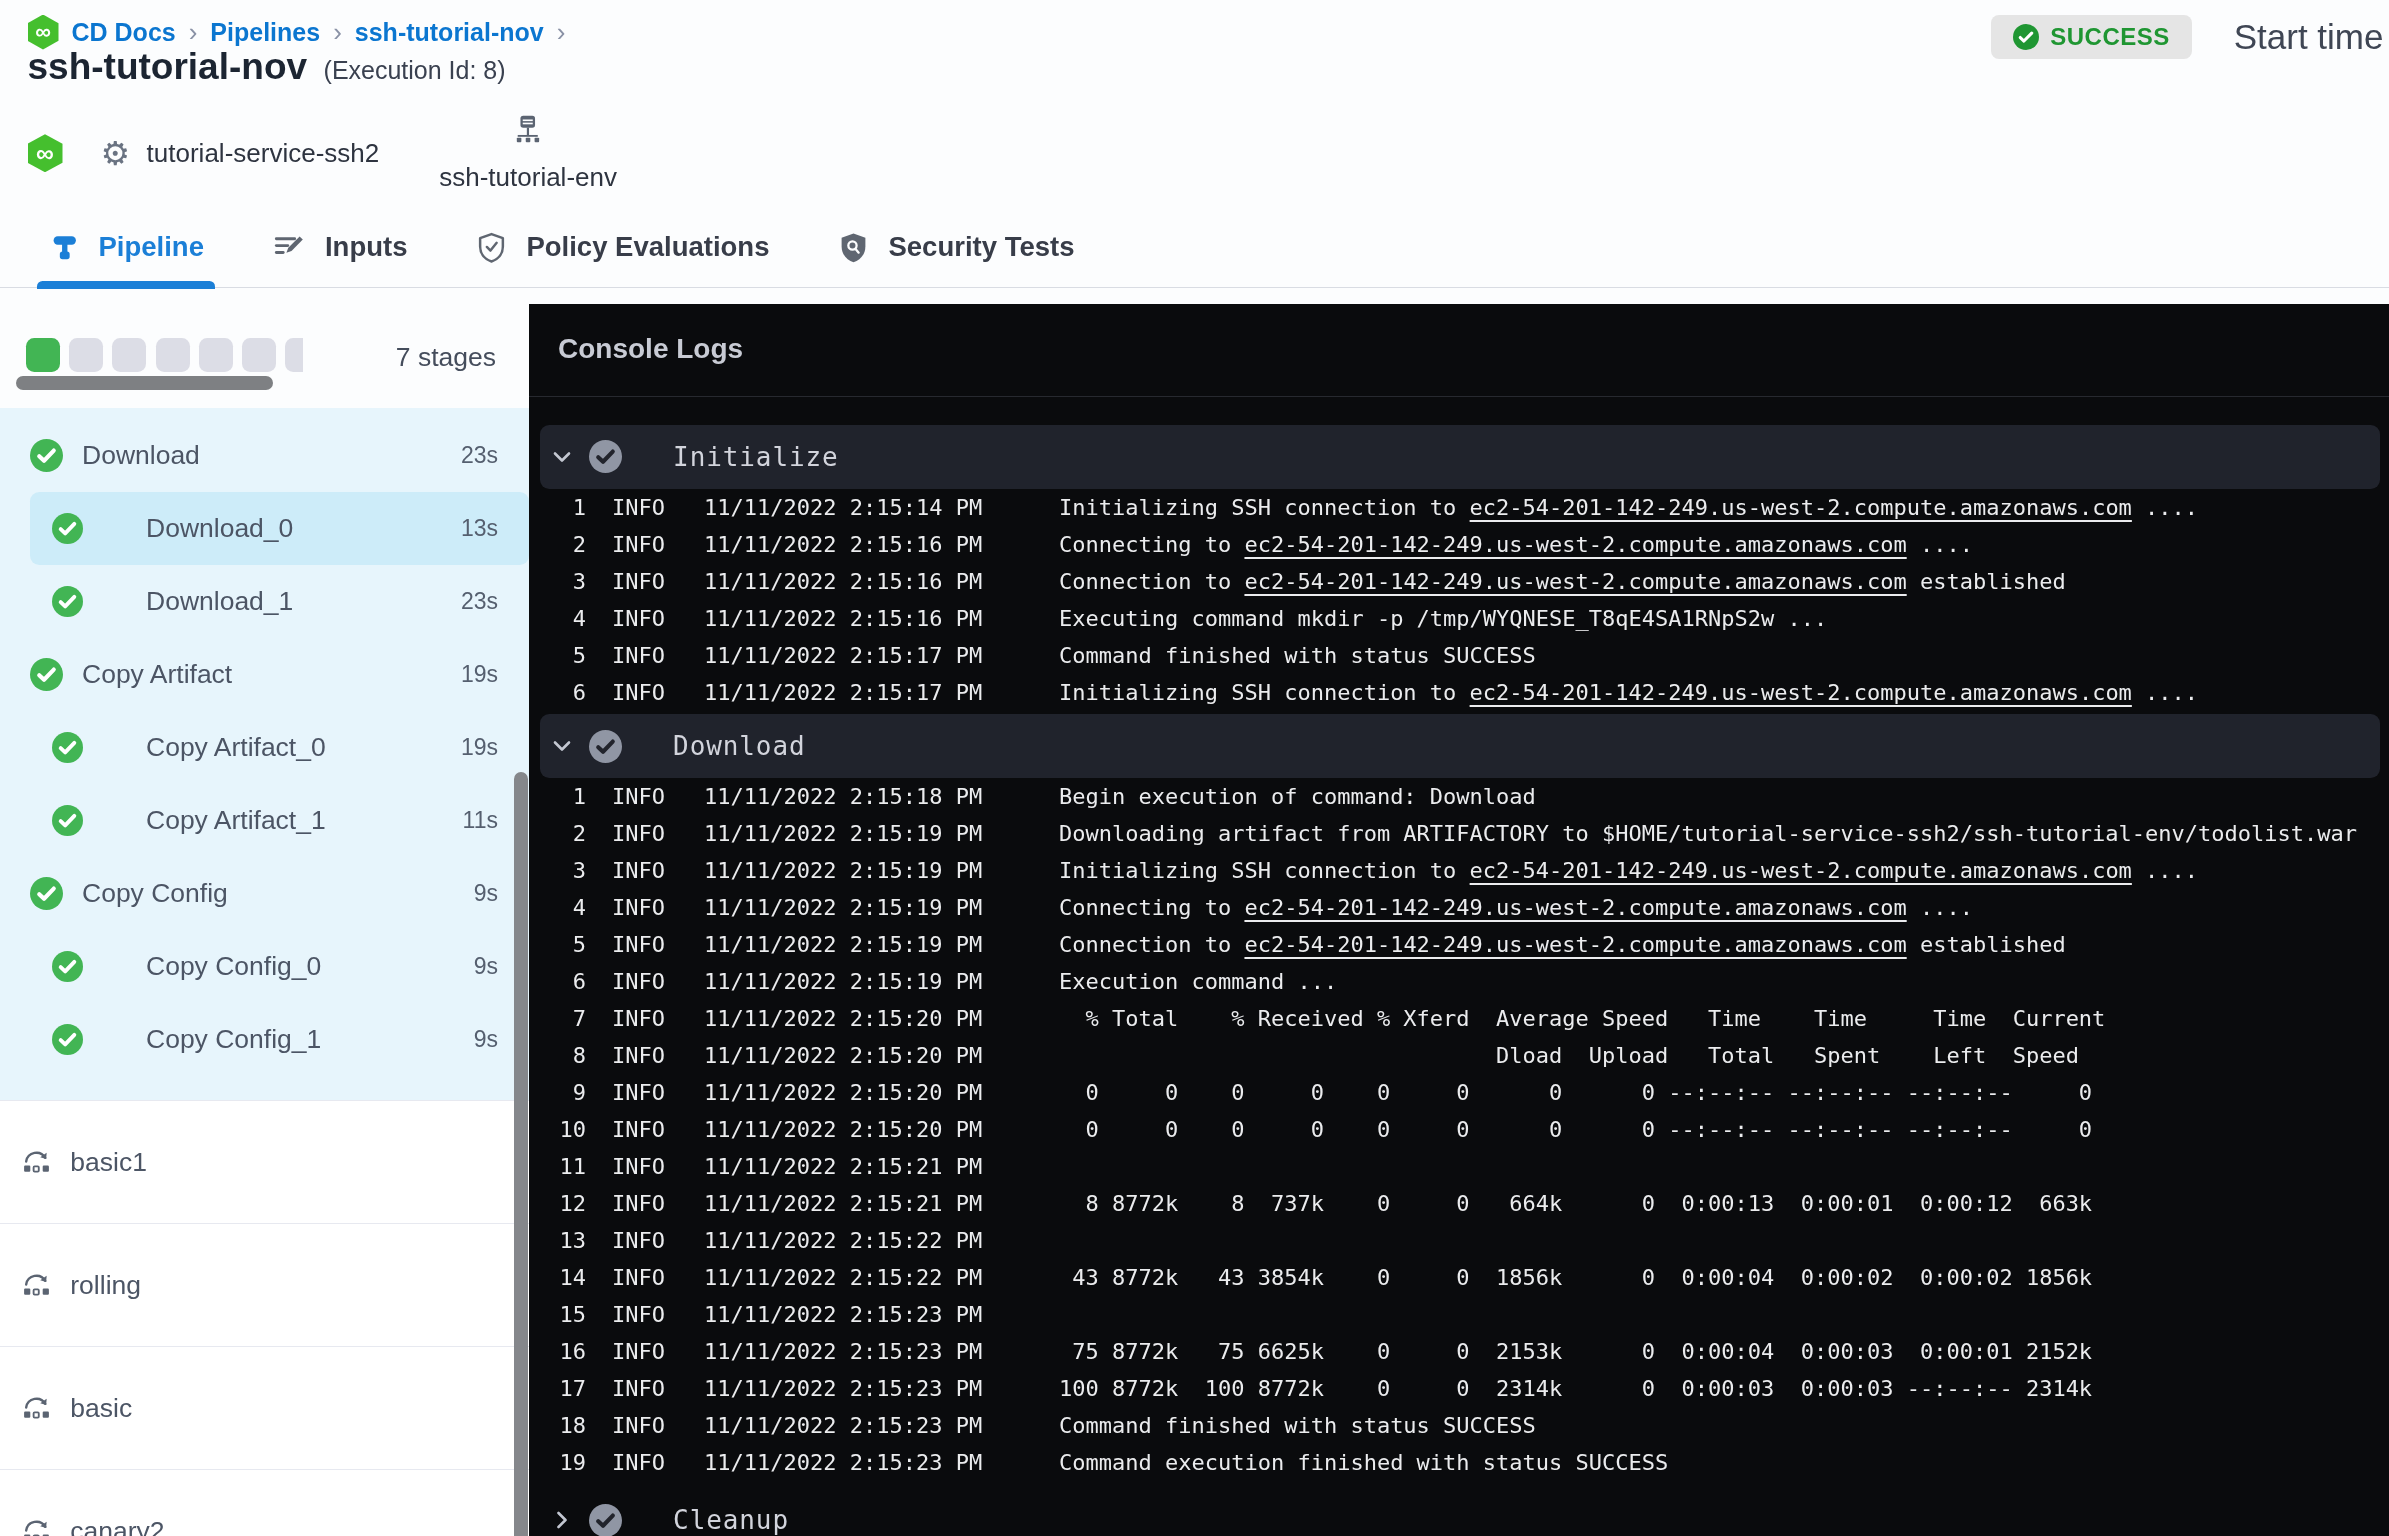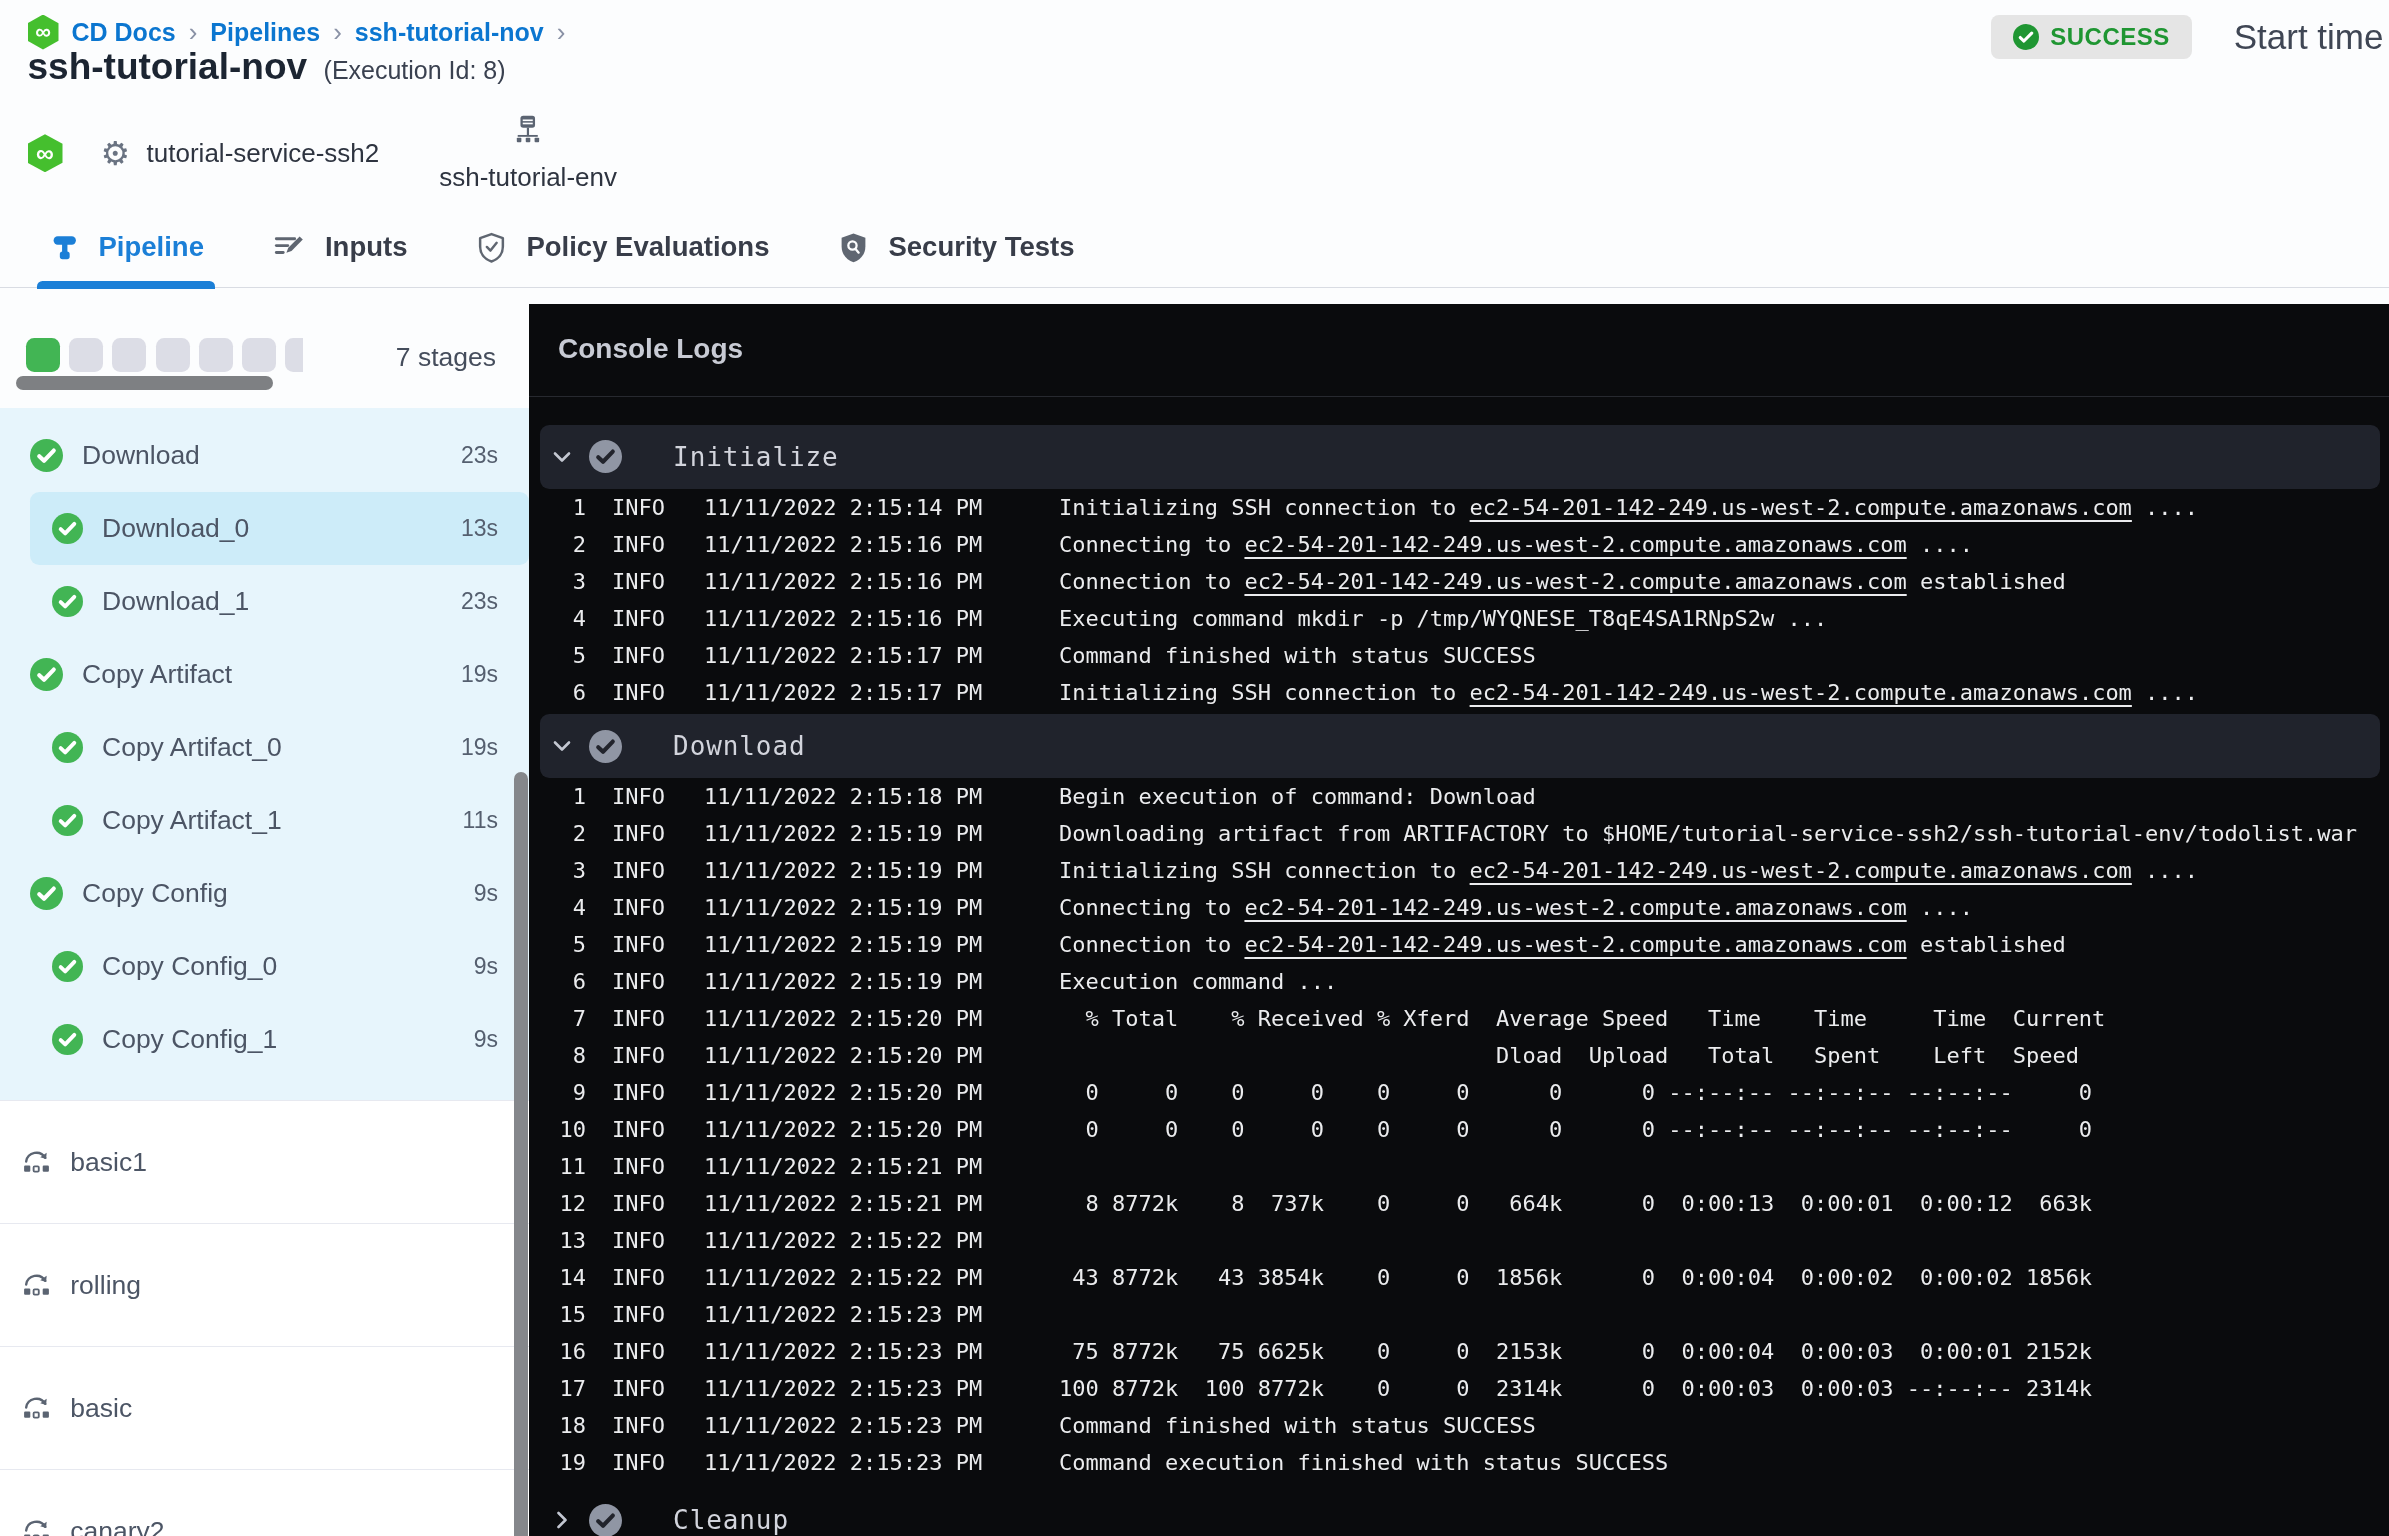--- a/index.html
+++ b/index.html
@@ -49,21 +49,21 @@
   .progress-row { height:104px; position:relative; }
   .squares { position:absolute; left:26px; top:34px; display:flex; gap:9.2px; }
   .square { width:34px; height:34px; border-radius:8.2px; background:#dcdde6; }
   .square.done { background:#42b554; }
   .square.cut { width:18.3px; border-radius:8.2px 0 0 8.2px; }
   .hscroll { position:absolute; left:15.6px; top:72px; width:257px; height:13.7px; border-radius:7.3px; background:#7e8083; }
   .stages-count { position:absolute; top:38px; right:33px; font-size:26.5px; color:#454d5c; }
 
   .step-list { background:#e7f5fc; padding:11px 0 24px 0; }
   .step-row { height:73px; display:flex; align-items:center; padding:0 31px 0 30px; cursor:pointer; }
-  .step-row.lvl1 { padding-left:52px; }
+  .step-row.lvl1 { padding-left:52px;gap:44px; }
   .step-row.selected { background:#cdecf9; border-radius:9.2px; margin-left:30px; padding-left:22px; }
   .step-check { display:flex; flex:none; }
   .step-name { margin-left:19px; font-size:26.5px; color:#4c5565; font-weight:500; }
   .step-duration { margin-left:auto; font-size:23px; color:#555f6f; }
 
   .pipeline-item { height:123px; border-top:1.8px solid #e7e9f0; background:#fff; display:flex; align-items:center;
                    gap:18.3px; padding-left:21px; font-size:26.5px; color:#4c5565; font-weight:500; cursor:pointer; }
   .pipeline-item .meta-ic { color:#5b6472; }
   .v-scroll { position:absolute; top:468px; right:0.9px; width:13.7px; height:824px; background:#85878b; border-radius:7.3px; }
 

